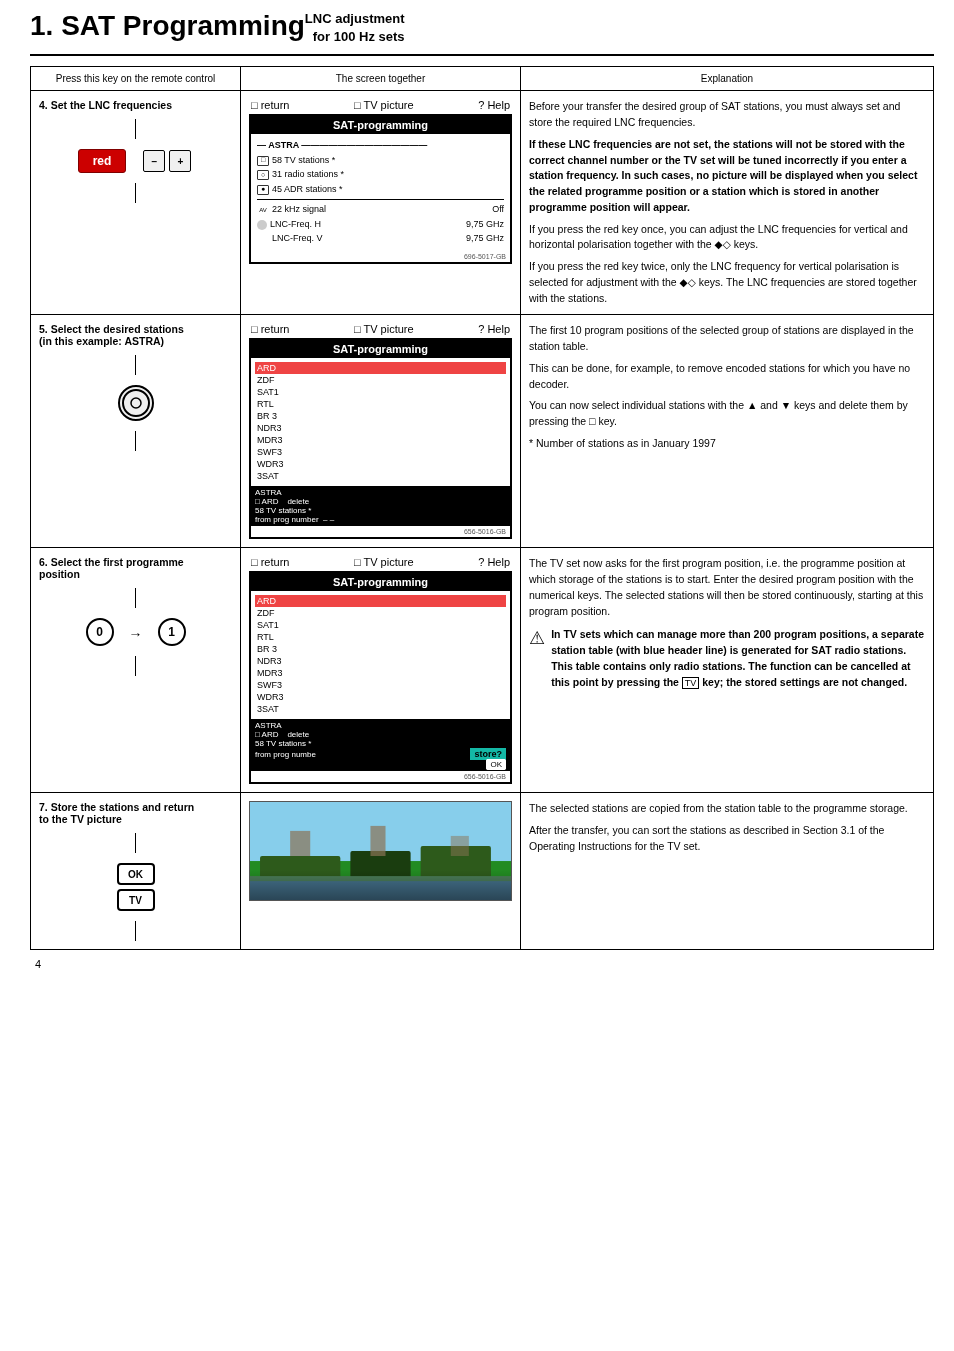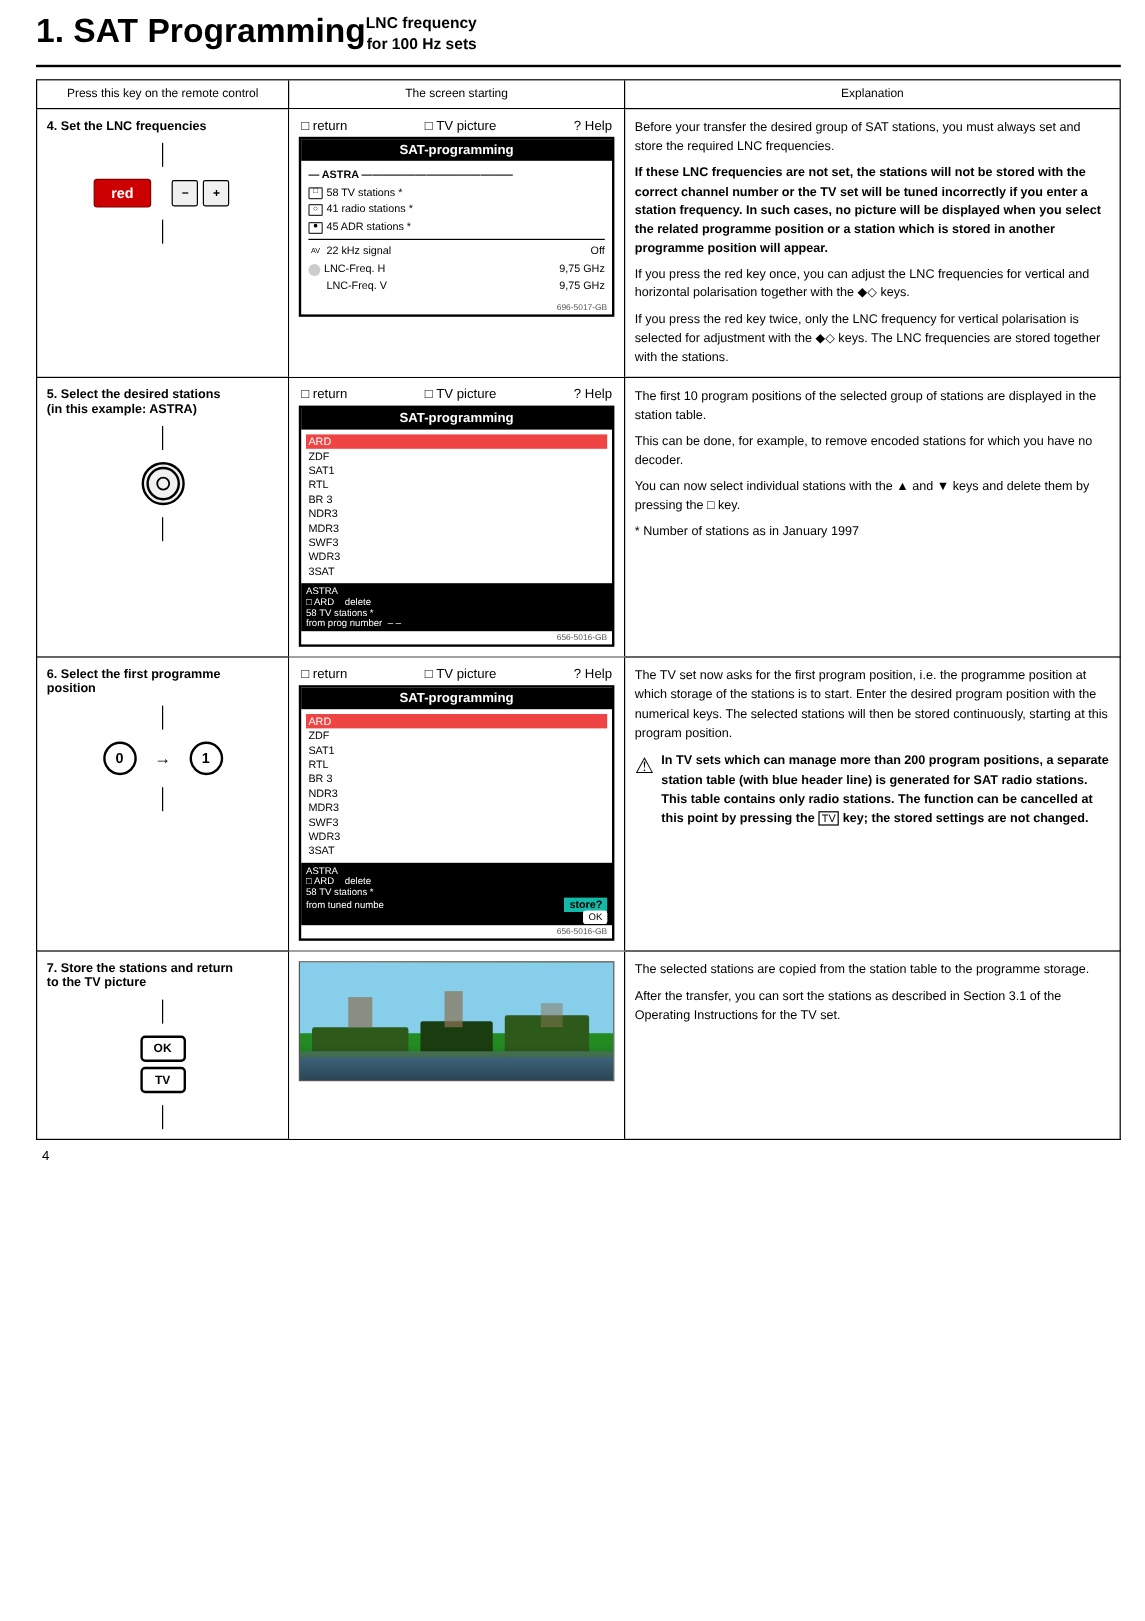--- a/index.html
+++ b/index.html
@@ -335,28 +335,28 @@
     p:last-child { margin-bottom: 0; }
   </style>
 </head>
 <body>
 
 <div class="page-wrapper">
 
   <div class="header">
     <div class="header-title">1. SAT Programming</div>
     <div class="header-subtitle">
-      <span>LNC frequency</span><br>
+      <span>LNC adjustment</span><br>
       <span>for 100 Hz sets</span>
     </div>
   </div>
 
   <div class="col-headers">
     <div class="col-header">Press this key on the remote control</div>
-    <div class="col-header">The screen starting</div>
+    <div class="col-header">The screen together</div>
     <div class="col-header">Explanation</div>
   </div>
 
   <div class="content-rows">
 
     <div class="content-row">
       <div class="col-remote">
         <div class="section-title">4. Set the LNC frequencies</div>
         <div class="col-remote-inner">
           <div class="remote-line"></div>
@@ -382,21 +382,21 @@
           <div class="sat-box-content">
             <div class="sat-row">
                 <span style="font-weight:bold;font-size:9px;">— ASTRA ——————————————</span>
               </div>
             <div class="sat-row">
               <span class="sat-icon">□</span>
               <span class="sat-label">58 TV stations *</span>
             </div>
             <div class="sat-row">
               <span class="sat-icon">○</span>
-              <span class="sat-label">41 radio stations *</span>
+              <span class="sat-label">31 radio stations *</span>
             </div>
             <div class="sat-row">
               <span class="sat-icon">●</span>
               <span class="sat-label">45 ADR stations *</span>
             </div>
             <div class="sat-divider"></div>
             <div class="sat-row">
               <span class="sat-icon" style="font-size:6px;border:none;">AV</span>
               <span class="sat-label">22 kHz signal</span>
               <span class="sat-value">Off</span>
@@ -505,21 +505,21 @@
             <div class="station-row">MDR3</div>
             <div class="station-row">SWF3</div>
             <div class="station-row">WDR3</div>
             <div class="station-row">3SAT</div>
           </div>
           <div style="background:#000;color:#fff;padding:2px 4px;font-size:8px;">
             <div>ASTRA</div>
             <div>□ ARD &nbsp;&nbsp; delete</div>
             <div>58 TV stations *</div>
             <div style="display:flex;justify-content:space-between;align-items:center;">
-              <span>from tuned numbe</span>
+              <span>from prog numbe</span>
               <span style="background:#14b8a6;color:#000;padding:1px 4px;font-weight:bold;font-size:9px;margin-left:4px;">store?</span>
             </div>
             <div style="text-align:right;">
               <span style="background:#fff;color:#000;border:1px solid #fff;padding:0 3px;font-size:8px;border-radius:2px;">OK</span>
             </div>
           </div>
           <div style="font-size:7px;color:#555;padding:2px 4px;text-align:right;">656-5016-GB</div>
         </div>
       </div>
       <div class="col-explanation">

